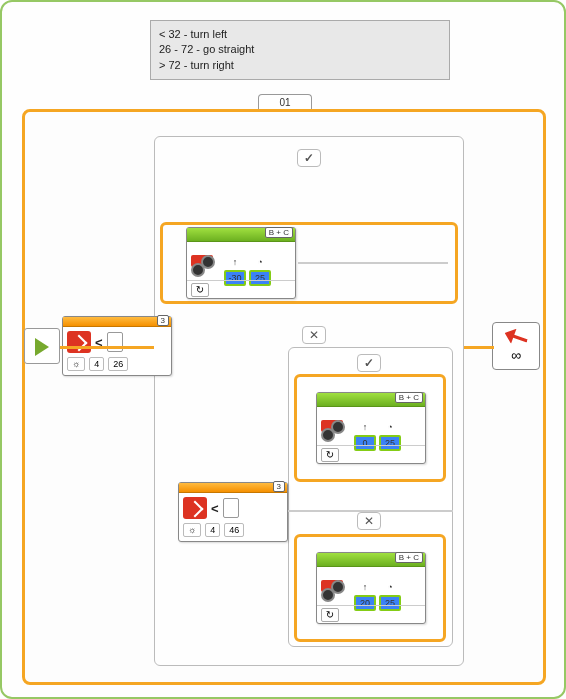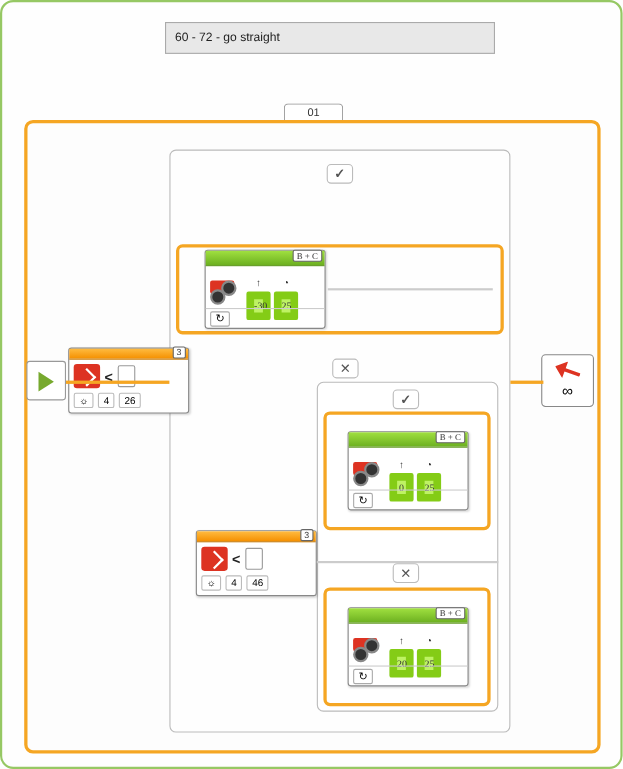--- a/index.html
+++ b/index.html
@@ -75,21 +75,20 @@
   }
   .case-tab.sel { font-weight: bold; }
   .move-block {
     position: absolute;
     width: 110px;
     height: 72px;
     background: #fff;
     border: 1px solid #888;
     border-radius: 3px;
     box-shadow: 1px 1px 2px rgba(0,0,0,0.15);
-    font-family: Liberation Serif, serif;
   }
   .block-header {
     height: 14px;
     background: linear-gradient(to bottom, #a0e040, #6cb020);
     border-bottom: 1px solid #5a9518;
     position: relative;
   }
   .port-badge {
     position: absolute;
     right: 2px;
@@ -130,24 +129,24 @@
     text-align: center;
     color: #333;
   }
   .param .icon {
     height: 16px;
     display: flex;
     align-items: center;
     justify-content: center;
   }
   .param .val {
-    border: 7px solid #84cc16;
+    border: 2px solid #84cc16;
     border-radius: 2px;
     padding: 1px 0;
-    background: #bef264;
+    background: #3b82f6;
   }
   .block-footer {
     position: absolute;
     bottom: 0;
     left: 0;
     width: 100%;
     height: 18px;
     border-top: 1px solid #ccc;
     display: flex;
     align-items: center;
@@ -281,21 +280,23 @@
   .orange-frame {
     position: absolute;
     border: 3px solid #f5a623;
     border-radius: 6px;
   }
 </style>
 </head>
 <body>
 
 <div class="comment-box">
-  <div>60 - 72 - go straight</div>
+  <div>&lt; 32 - turn left</div>
+  <div>26 - 72 - go straight</div>
+  <div>&gt; 72 - turn right</div>
 </div>
 
 <div class="loop-tab">01</div>
 
 <div class="loop-border"></div>
 
 <div class="start-block"></div>
 
 <div class="switch-outer"></div>
 

